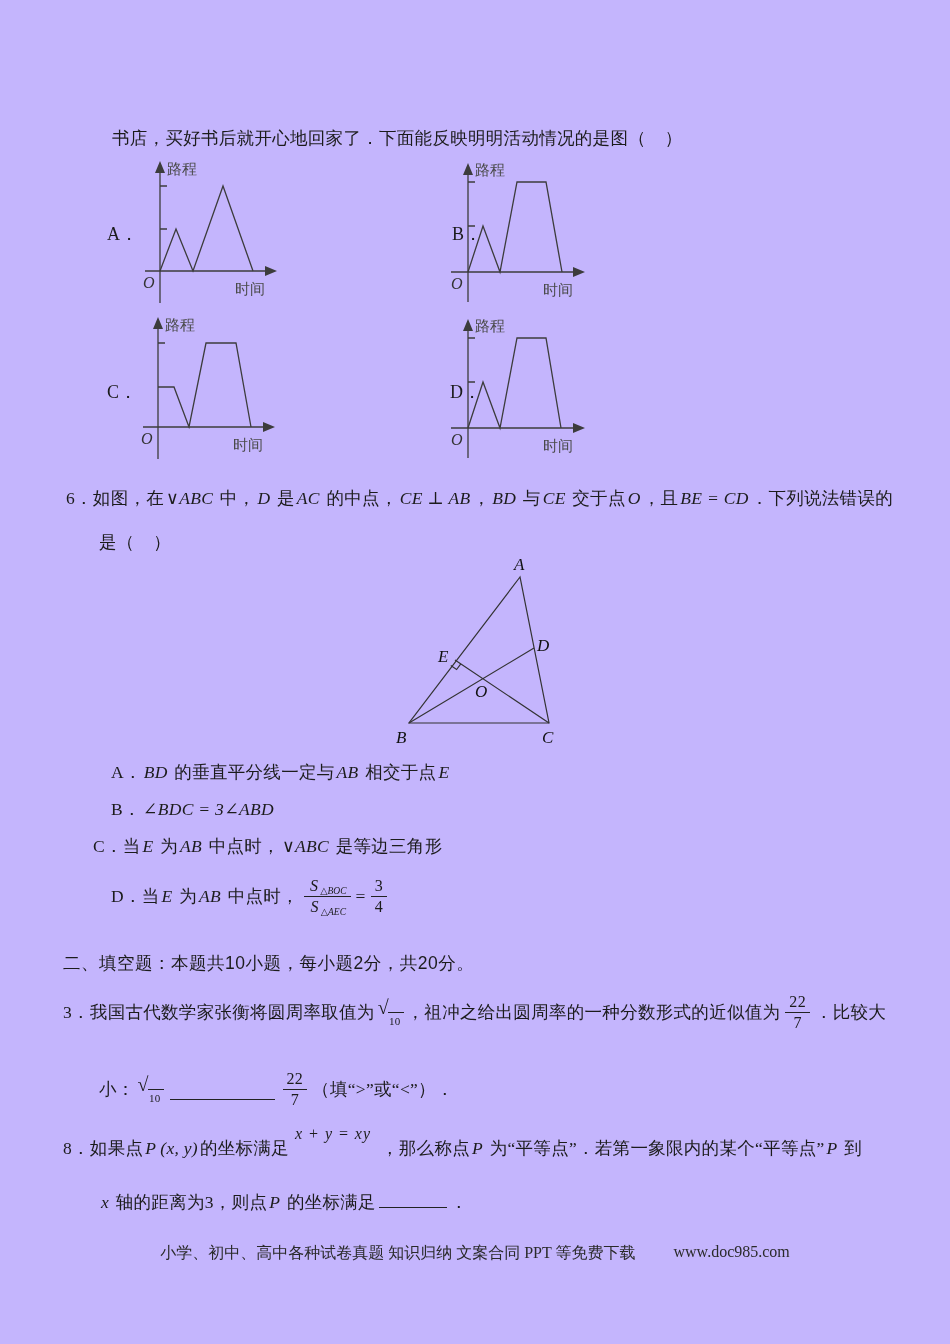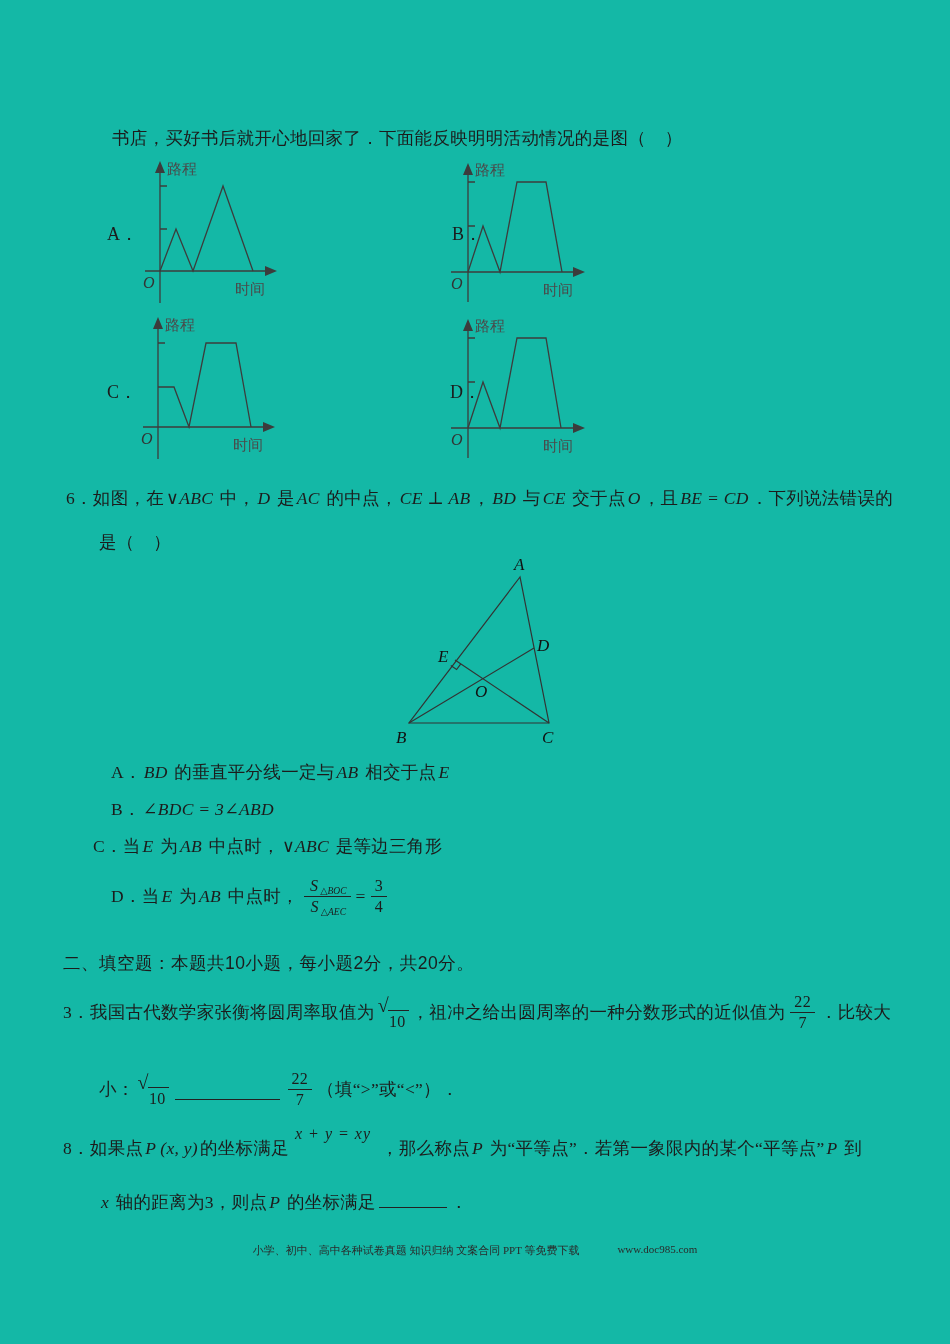--- a/index.html
+++ b/index.html
@@ -1,50 +1,50 @@
 <!DOCTYPE html>
 <html><head>
 <meta charset="utf-8">
 <style>
   html,body{margin:0;padding:0;background:#888;}
-  .page{position:relative;width:950px;height:1344px;background:#14b8a6;overflow:hidden;
+  .page{position:relative;width:950px;height:1344px;background:#c4b5fd;overflow:hidden;
         font-family:"Liberation Serif","DejaVu Serif",serif;color:#1c1c1c;}
   .line{position:absolute;display:flex;align-items:baseline;font-size:17.5px;
         white-space:pre;letter-spacing:.3px;}
   .lc{align-items:center;}
   .m{font-style:italic;font-family:"Liberation Serif","DejaVu Serif",serif;padding:0 2px;}
   .bold-header{font-weight:normal;font-family:"Liberation Sans","DejaVu Sans",sans-serif;
         font-size:17.5px;letter-spacing:.5px;}
   
   .frac{display:inline-flex;flex-direction:column;align-items:center;line-height:1.08;
         font-size:16px;margin:0 5px;}
   .fnum{padding:0 4px 1px;display:inline-flex;align-items:baseline;}
   .fden{border-top:1.2px solid #222;padding:1px 4px 0;align-self:stretch;text-align:center;
         display:inline-flex;justify-content:center;align-items:baseline;}
   .subf{font-size:9.5px;font-style:italic;position:relative;top:3px;letter-spacing:0;text-align:center;}
   
   .sqrt{display:inline-flex;align-items:flex-start;margin:0 3px;}
   .rsign{font-size:20px;line-height:1;margin-right:-1px;transform:translateY(1px);}
-  .rad{border-top:1.3px solid #222;font-size:16px;line-height:1.1;padding:2px 3px 0 1px;margin-top:16px;}
+  .rad{border-top:1.3px solid #222;font-size:11px;line-height:1.1;padding:2px 3px 0 1px;margin-top:16px;}
   
   .blank{display:inline-block;border-bottom:1.5px solid #222;height:2px;margin:0 3px;}
   .lc .blank{position:relative;top:9px;}
   
   .supf{position:relative;top:-14px;font-style:italic;font-size:16px;margin:0 10px 0 6px;letter-spacing:1px;}
   
   .graph-svg{position:absolute;}
   .axis,.curve,.fig-line{fill:none;stroke:#3c3c3c;stroke-width:1.3;}
   .fig-line{stroke:#333;stroke-width:1.2;}
   .arrowhead{fill:#3c3c3c;stroke:none;}
   .glabel{font-size:15px;fill:#4a4a4a;font-family:"Liberation Serif",serif;}
   .olabel{font-size:16px;font-style:italic;fill:#333;font-family:"Liberation Serif",serif;}
   .opt-label{position:absolute;font-size:18px;}
   .fig-label{font-size:17px;font-style:italic;fill:#111;font-family:"Liberation Serif",serif;}
   .footer{position:absolute;left:0;right:0;top:1243px;display:flex;justify-content:center;
-        gap:38px;font-size:11px;color:#2a2a2a;}
+        gap:38px;font-size:16px;color:#2a2a2a;}
 </style>
 </head>
 <body>
 
 <div class="page">
 
   <div class="line" style="left:112px;top:126px;"><span>书店，买好书后就开心地回家了．下面能反映明明活动情况的是图（    ）</span></div>
 
   <span class="opt-label" style="left:107px;top:222px;">A．</span>
   <svg class="graph-svg" style="left:133px;top:158px;" width="180" height="150" viewBox="0 0 180 150">

